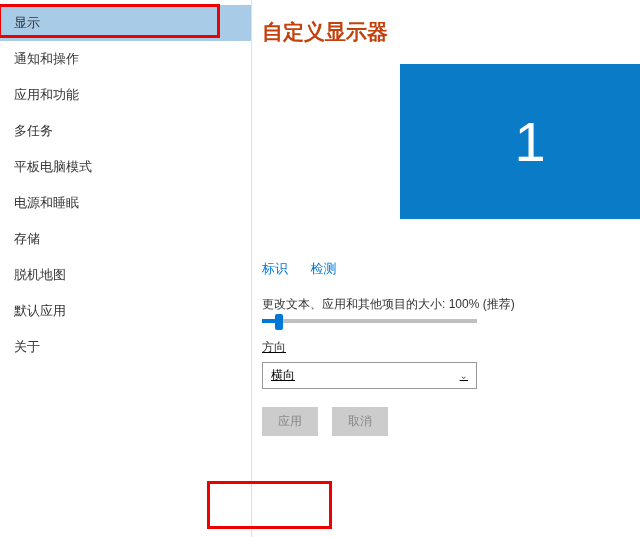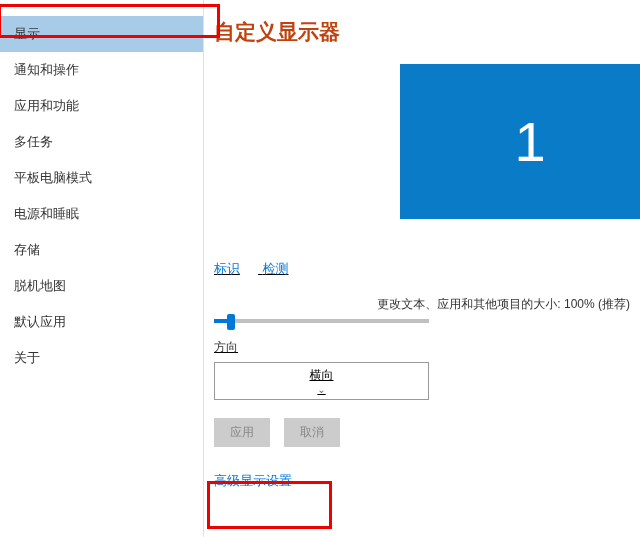--- a/index.html
+++ b/index.html
@@ -1,33 +1,33 @@
 <!DOCTYPE html>
 <html><head>
   <meta charset="utf-8">
   <style>
     * { margin: 0; padding: 0; box-sizing: border-box; font-family: "Microsoft YaHei", "Segoe UI", sans-serif; }
     body { background: #fff; width: 640px; height: 537px; overflow: hidden; position: relative; }
     .container { display: flex; height: 100%; }
-    .sidebar { width: 204px; border-right: 1px solid #e0e0e0; padding-top: 16px; position: relative; }
+    .sidebar { width: 252px; border-right: 1px solid #e0e0e0; padding-top: 5px; position: relative; }
     .sidebar-item { padding: 9px 14px; font-size: 13px; color: #333; cursor: pointer; }
     .sidebar-item.active { background: #a8cbe8; }
     .highlight-box-1 { position: absolute; top: 4px; left: -2px; width: 222px; height: 34px; border: 3px solid #e00; pointer-events: none; z-index: 10; }
     .main { flex: 1; padding: 18px 10px 10px 10px; position: relative; overflow: hidden; }
     .page-title { font-size: 21px; font-weight: 700; color: #c2410c; margin-bottom: 18px; }
     .monitor-preview { background: #0a7bc7; color: #fff; width: 260px; height: 155px; margin-left: auto; margin-right: -30px; display: flex; align-items: center; justify-content: center; font-size: 56px; font-weight: 300; margin-bottom: 40px; }
-    .link-row { margin-bottom: 18px; text-decoration: underline; }
+    .link-row { margin-bottom: 18px; }
     .link { color: #0078d7; font-size: 13px; margin-right: 18px; cursor: pointer; }
     .setting-label { font-size: 12px; color: #333; margin-bottom: 6px; }
-    .slider-wrap { margin-bottom: 16px; text-align: right; }
+    .slider-wrap { margin-bottom: 16px; }
     .slider { width: 215px; height: 4px; background: #c0c0c0; position: relative; margin-top: 6px; }
     .slider-fill { position: absolute; left: 0; top: 0; height: 100%; width: 8%; background: #0078d7; }
     .slider-thumb { position: absolute; left: 6%; top: -5px; width: 8px; height: 16px; background: #0078d7; border-radius: 2px; cursor: pointer; }
     .select-wrap { margin-bottom: 18px; text-decoration: underline; }
-    .select { width: 215px; border: 1px solid #999; padding: 4px 8px; font-size: 12px; display: flex; justify-content: space-between; align-items: center; cursor: pointer; background: #fff; flex-direction: column; }
+    .select { width: 215px; border: 1px solid #999; padding: 4px 8px; font-size: 12px; display: flex; justify-content: space-between; align-items: center; cursor: pointer; background: #fff; }
     .chevron { font-size: 10px; color: #666; }
     .button-row { display: flex; gap: 14px; margin-bottom: 24px; margin-top: 8px; }
     .btn { padding: 6px 16px; font-size: 12px; border: none; background: #ccc; color: #888; cursor: not-allowed; }
     .adv-link { color: #0078d7; font-size: 13px; cursor: pointer; display: inline-block; }
     .highlight-box-2 { position: absolute; bottom: 8px; left: 207px; width: 125px; height: 48px; border: 3px solid #e00; pointer-events: none; z-index: 10; }
   </style>
 </head>
 <body>
 
 <div class="container">
@@ -71,17 +71,16 @@
         <span>横向</span>
         <span class="chevron">⌄</span>
       </div>
     </div>
 
     <div class="button-row">
       <button class="btn" disabled="">应用</button>
       <button class="btn" disabled="">取消</button>
     </div>
 
-    <span class="adv-link">高级显示设置</span>
   </div>
 </div>
 
 <div class="highlight-box-2"></div>
 
 </body></html>

